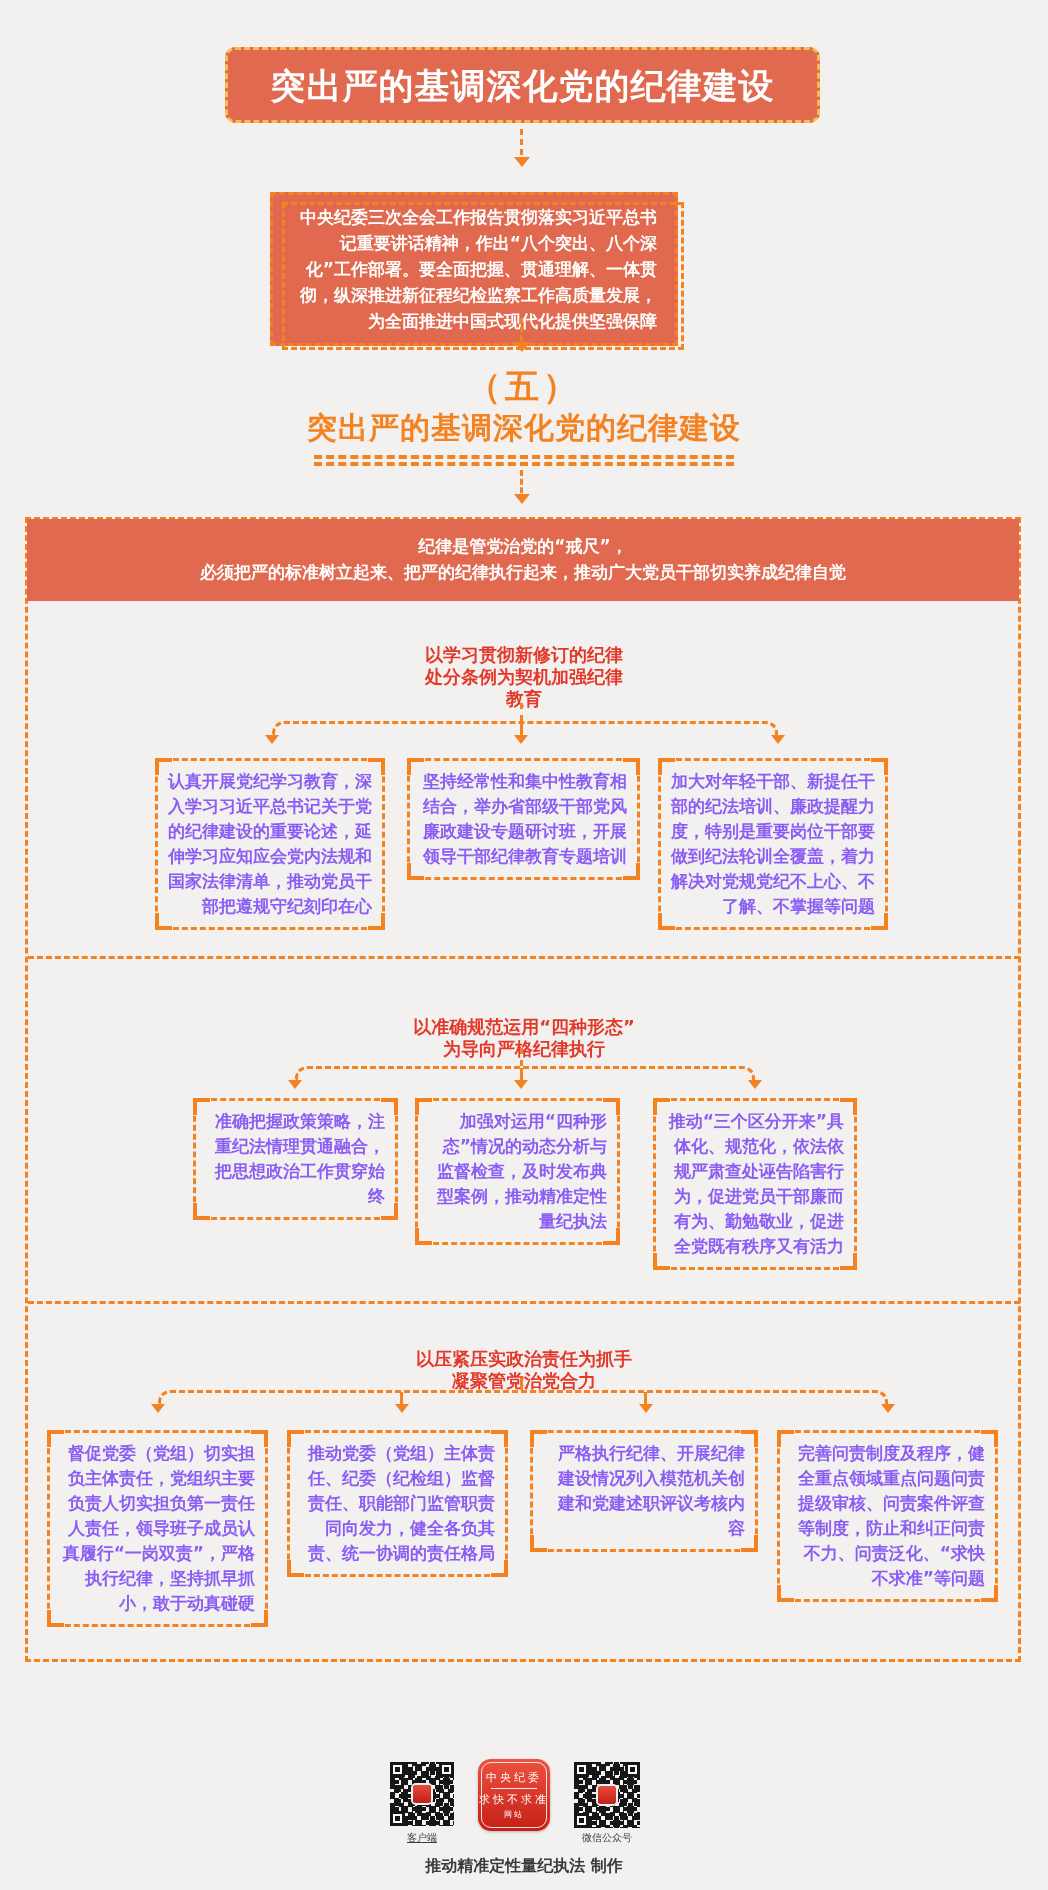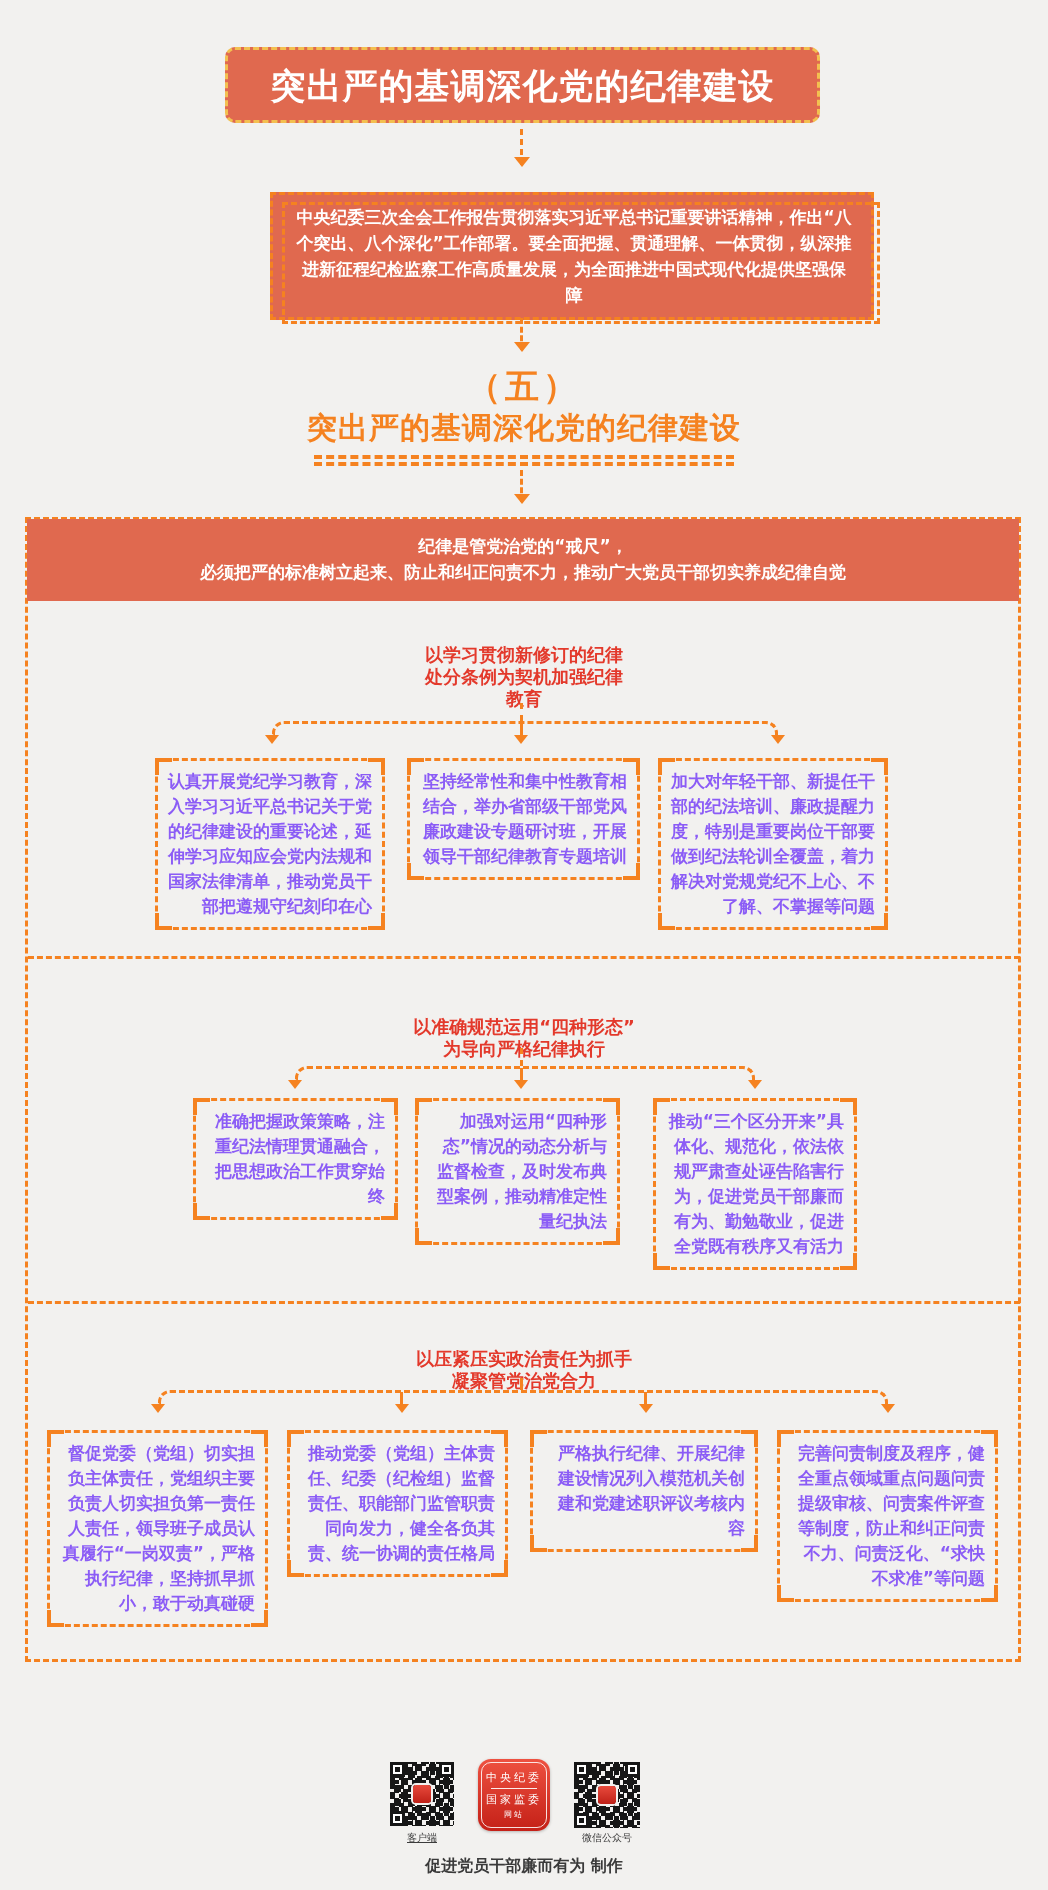--- a/index.html
+++ b/index.html
@@ -12,24 +12,24 @@
     color:#fff;font-weight:bold;font-size:35px;text-align:center;line-height:72px;
     box-sizing:border-box;letter-spacing:1px;}
 
   
   .varrow{position:absolute;width:0;border-left:3px dashed #f58220;}
   .varrow.head::after{content:"";position:absolute;left:-9px;bottom:-10px;width:0;height:0;
     border:8px solid transparent;border-top:10px solid #f58220;}
   .stub{position:absolute;width:0;border-left:3px dashed #f58220;}
 
   
-  .intro{position:absolute;left:270px;top:192px;width:604px;min-height:112px;
+  .intro{position:absolute;left:270px;top:192px;width:408px;min-height:112px;
     background:#e0694f;border:3px dashed #f58220;box-sizing:border-box;
     color:#fff;font-weight:bold;font-size:17px;line-height:26px;
-    padding:9px 18px 9px 22px;text-align:center;}
+    padding:9px 18px 9px 22px;text-align:right;}
   .intro .shadow{position:absolute;top:7px;left:9px;width:100%;height:100%;
     border:3px dashed #f58220;box-sizing:border-box;pointer-events:none;}
 
   
   .sec-num{position:absolute;left:0;top:364px;width:100%;text-align:center;
     color:#f58220;font-size:34px;font-weight:bold;letter-spacing:4px;}
   .sec-title{position:absolute;left:0;top:408px;width:100%;text-align:center;
     color:#f58220;font-size:30px;font-weight:bold;letter-spacing:1px;}
   .dblrule{position:absolute;left:314px;top:455px;width:420px;height:3px;
     border-top:4px dashed #f58220;border-bottom:4px dashed #f58220;}
@@ -101,21 +101,21 @@
 
   <div class="sec-num">（五）</div>
   <div class="sec-title">突出严的基调深化党的纪律建设</div>
   <div class="dblrule"></div>
 
   <div class="varrow head" style="left:520px;top:470px;height:32px;"></div>
 
   <div class="board"></div>
   <div class="board-header">
     <div>纪律是管党治党的“戒尺”，</div>
-    <div>必须把严的标准树立起来、防止和纠正问责不力，推动广大党员干部切实养成纪律自觉</div>
+    <div>必须把严的标准树立起来、把严的纪律执行起来，推动广大党员干部切实养成纪律自觉</div>
   </div>
 
   <div class="gtitle" style="top:630px;">以学习贯彻新修订的纪律
 处分条例为契机加强纪律
 教育</div>
   <div class="stub" style="left:520px;top:703px;height:18px;"></div>
   <div class="hbar" style="left:272px;top:721px;width:506px;"></div>
   <div class="stub" style="left:520px;top:723px;height:12px;"></div>
   <div class="ah" style="left:265px;top:735px;"></div>
   <div class="ah" style="left:514px;top:735px;"></div>
@@ -192,27 +192,27 @@
     <i class="qf tl"></i>
     <i class="qf tr"></i>
     <i class="qf bl"></i>
     <i class="qchip"></i>
   </div>
   <div class="qcaption" style="left:390px;top:1831px;width:64px;text-decoration:underline;">客户端</div>
 
   <div class="applogo">
     <div class="l1">中央纪委</div>
     <div class="div"></div>
-    <div class="l2">国家监委</div>
+    <div class="l2">求快不求准</div>
     <div class="l3">网站</div>
   </div>
 
   <div class="qr" style="left:574px;top:1762px;width:66px;height:66px;">
     <i class="qf tl"></i>
     <i class="qf tr"></i>
     <i class="qf bl"></i>
     <i class="qchip"></i>
   </div>
   <div class="qcaption" style="left:567px;top:1831px;width:80px;">微信公众号</div>
 
-  <div class="credit">促进党员干部廉而有为 制作</div>
+  <div class="credit">推动精准定性量纪执法 制作</div>
 
 </div>
 
 </body></html>

